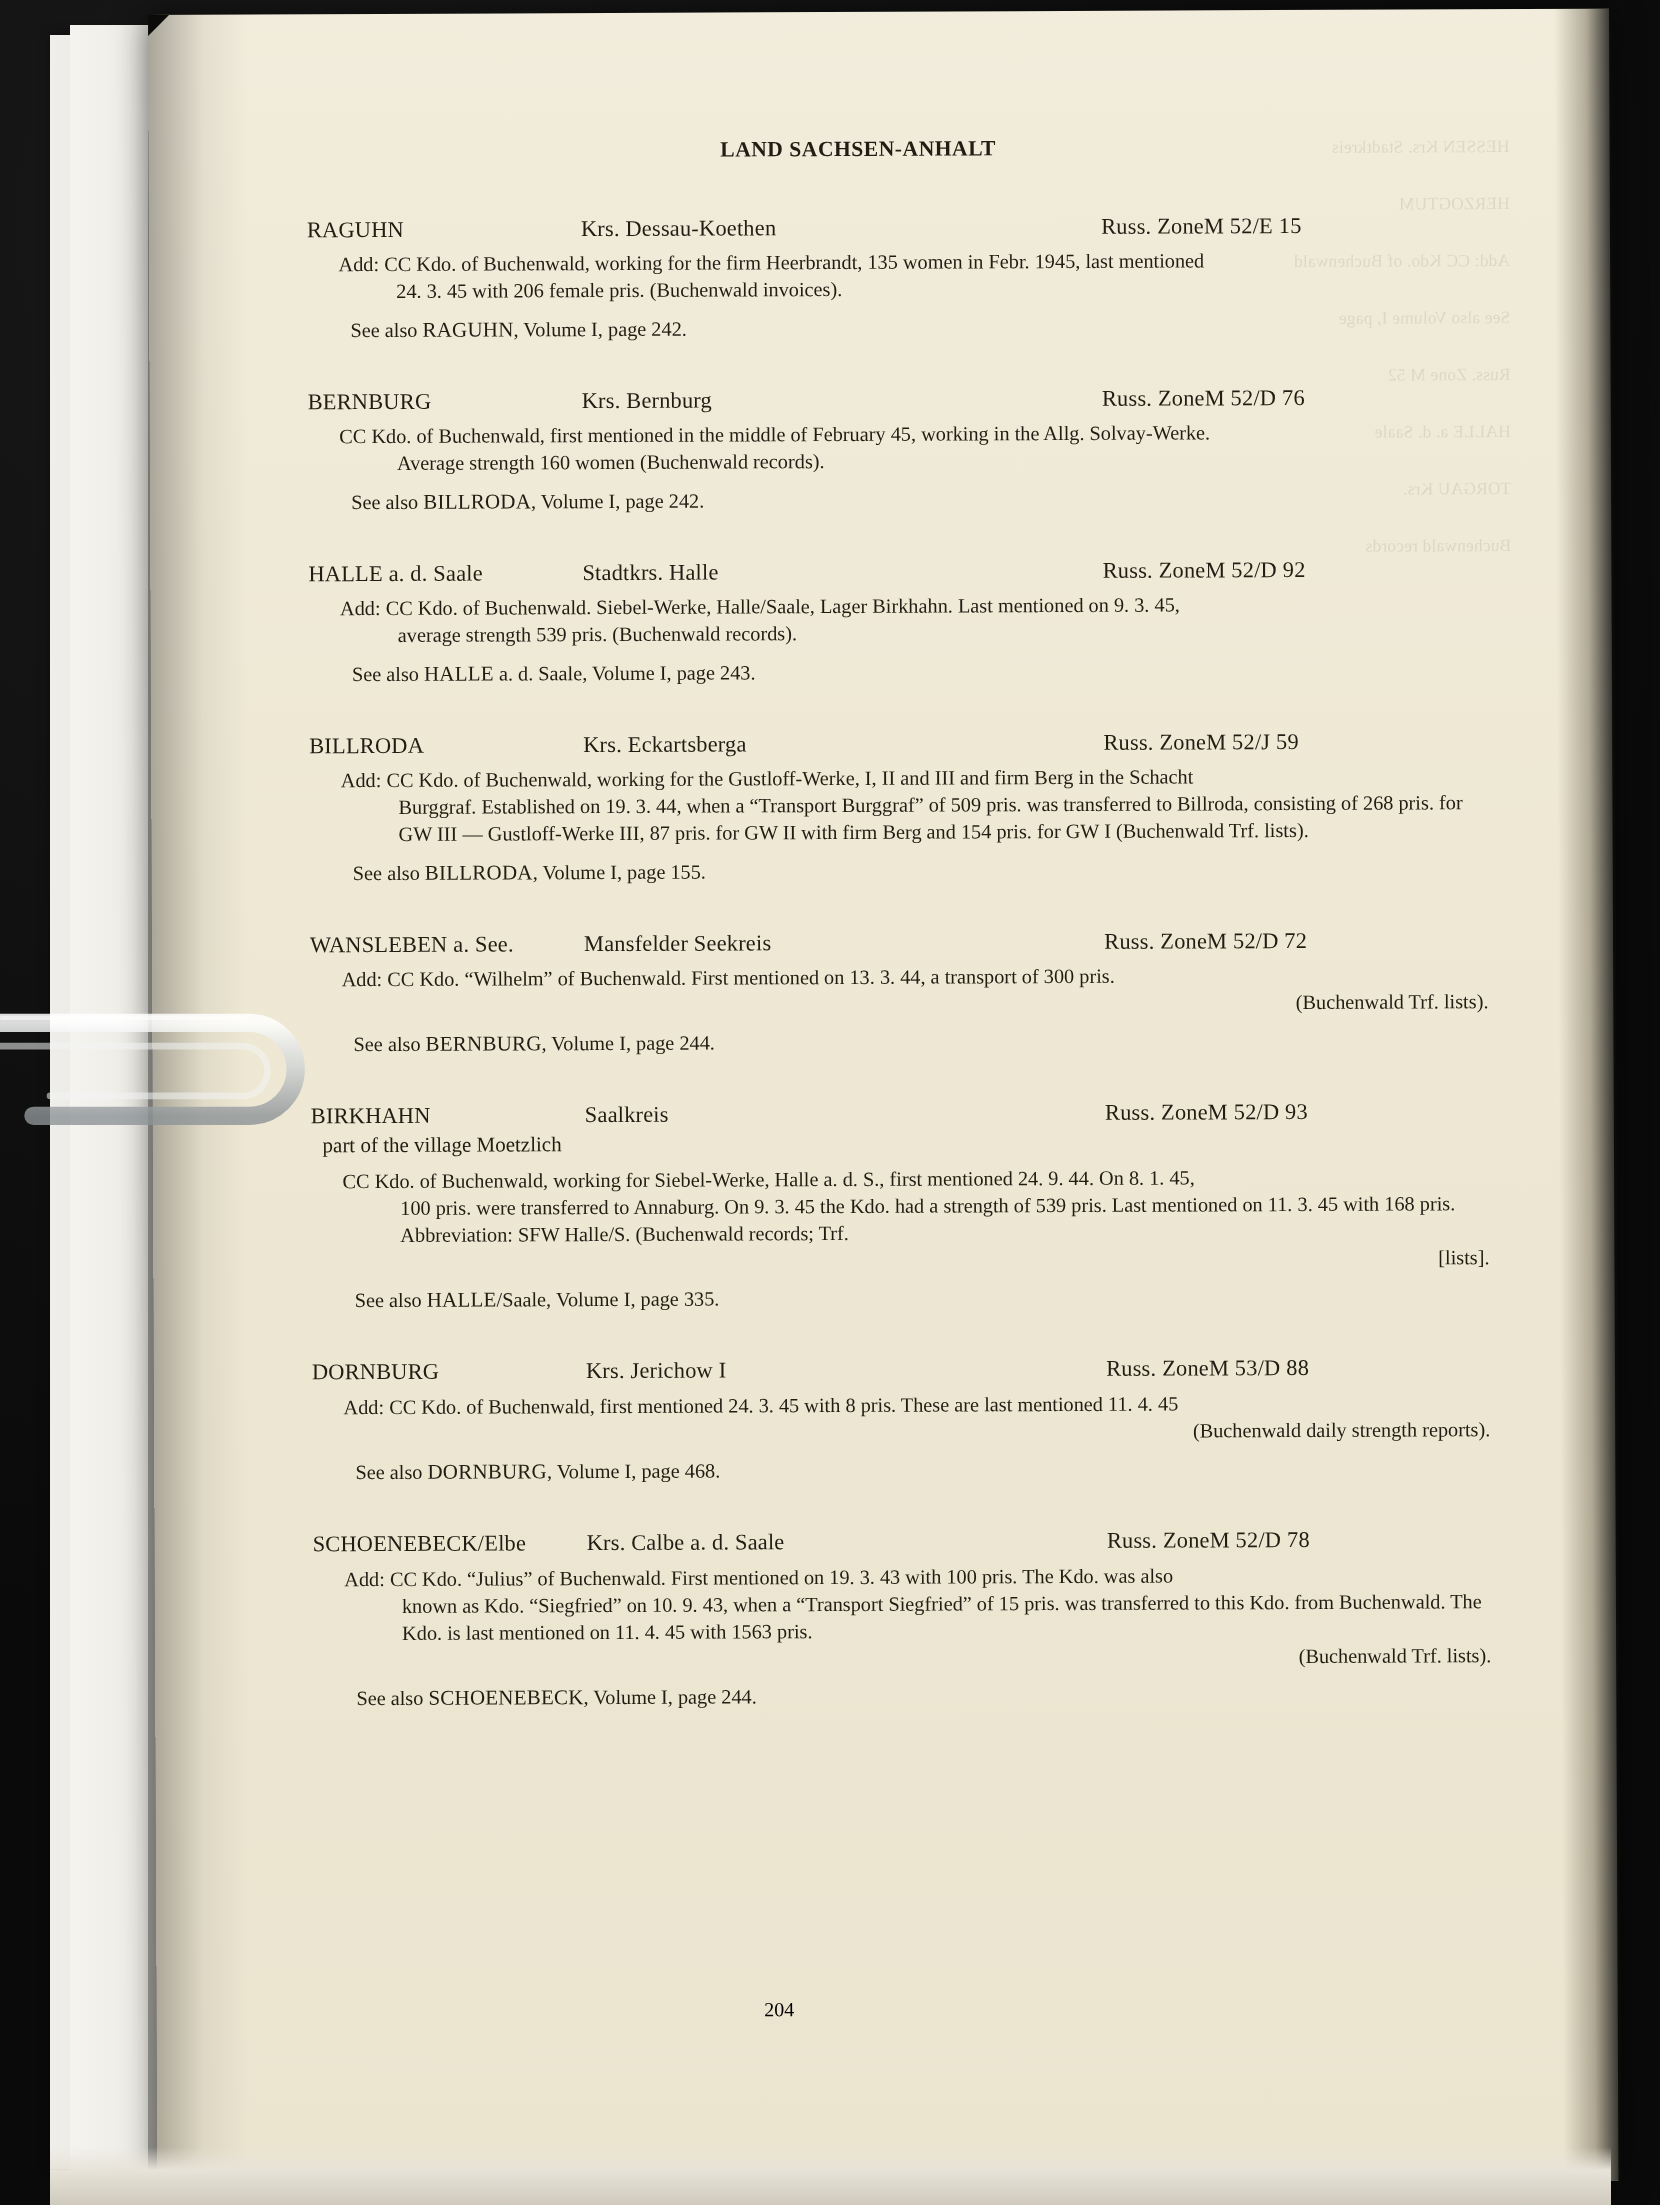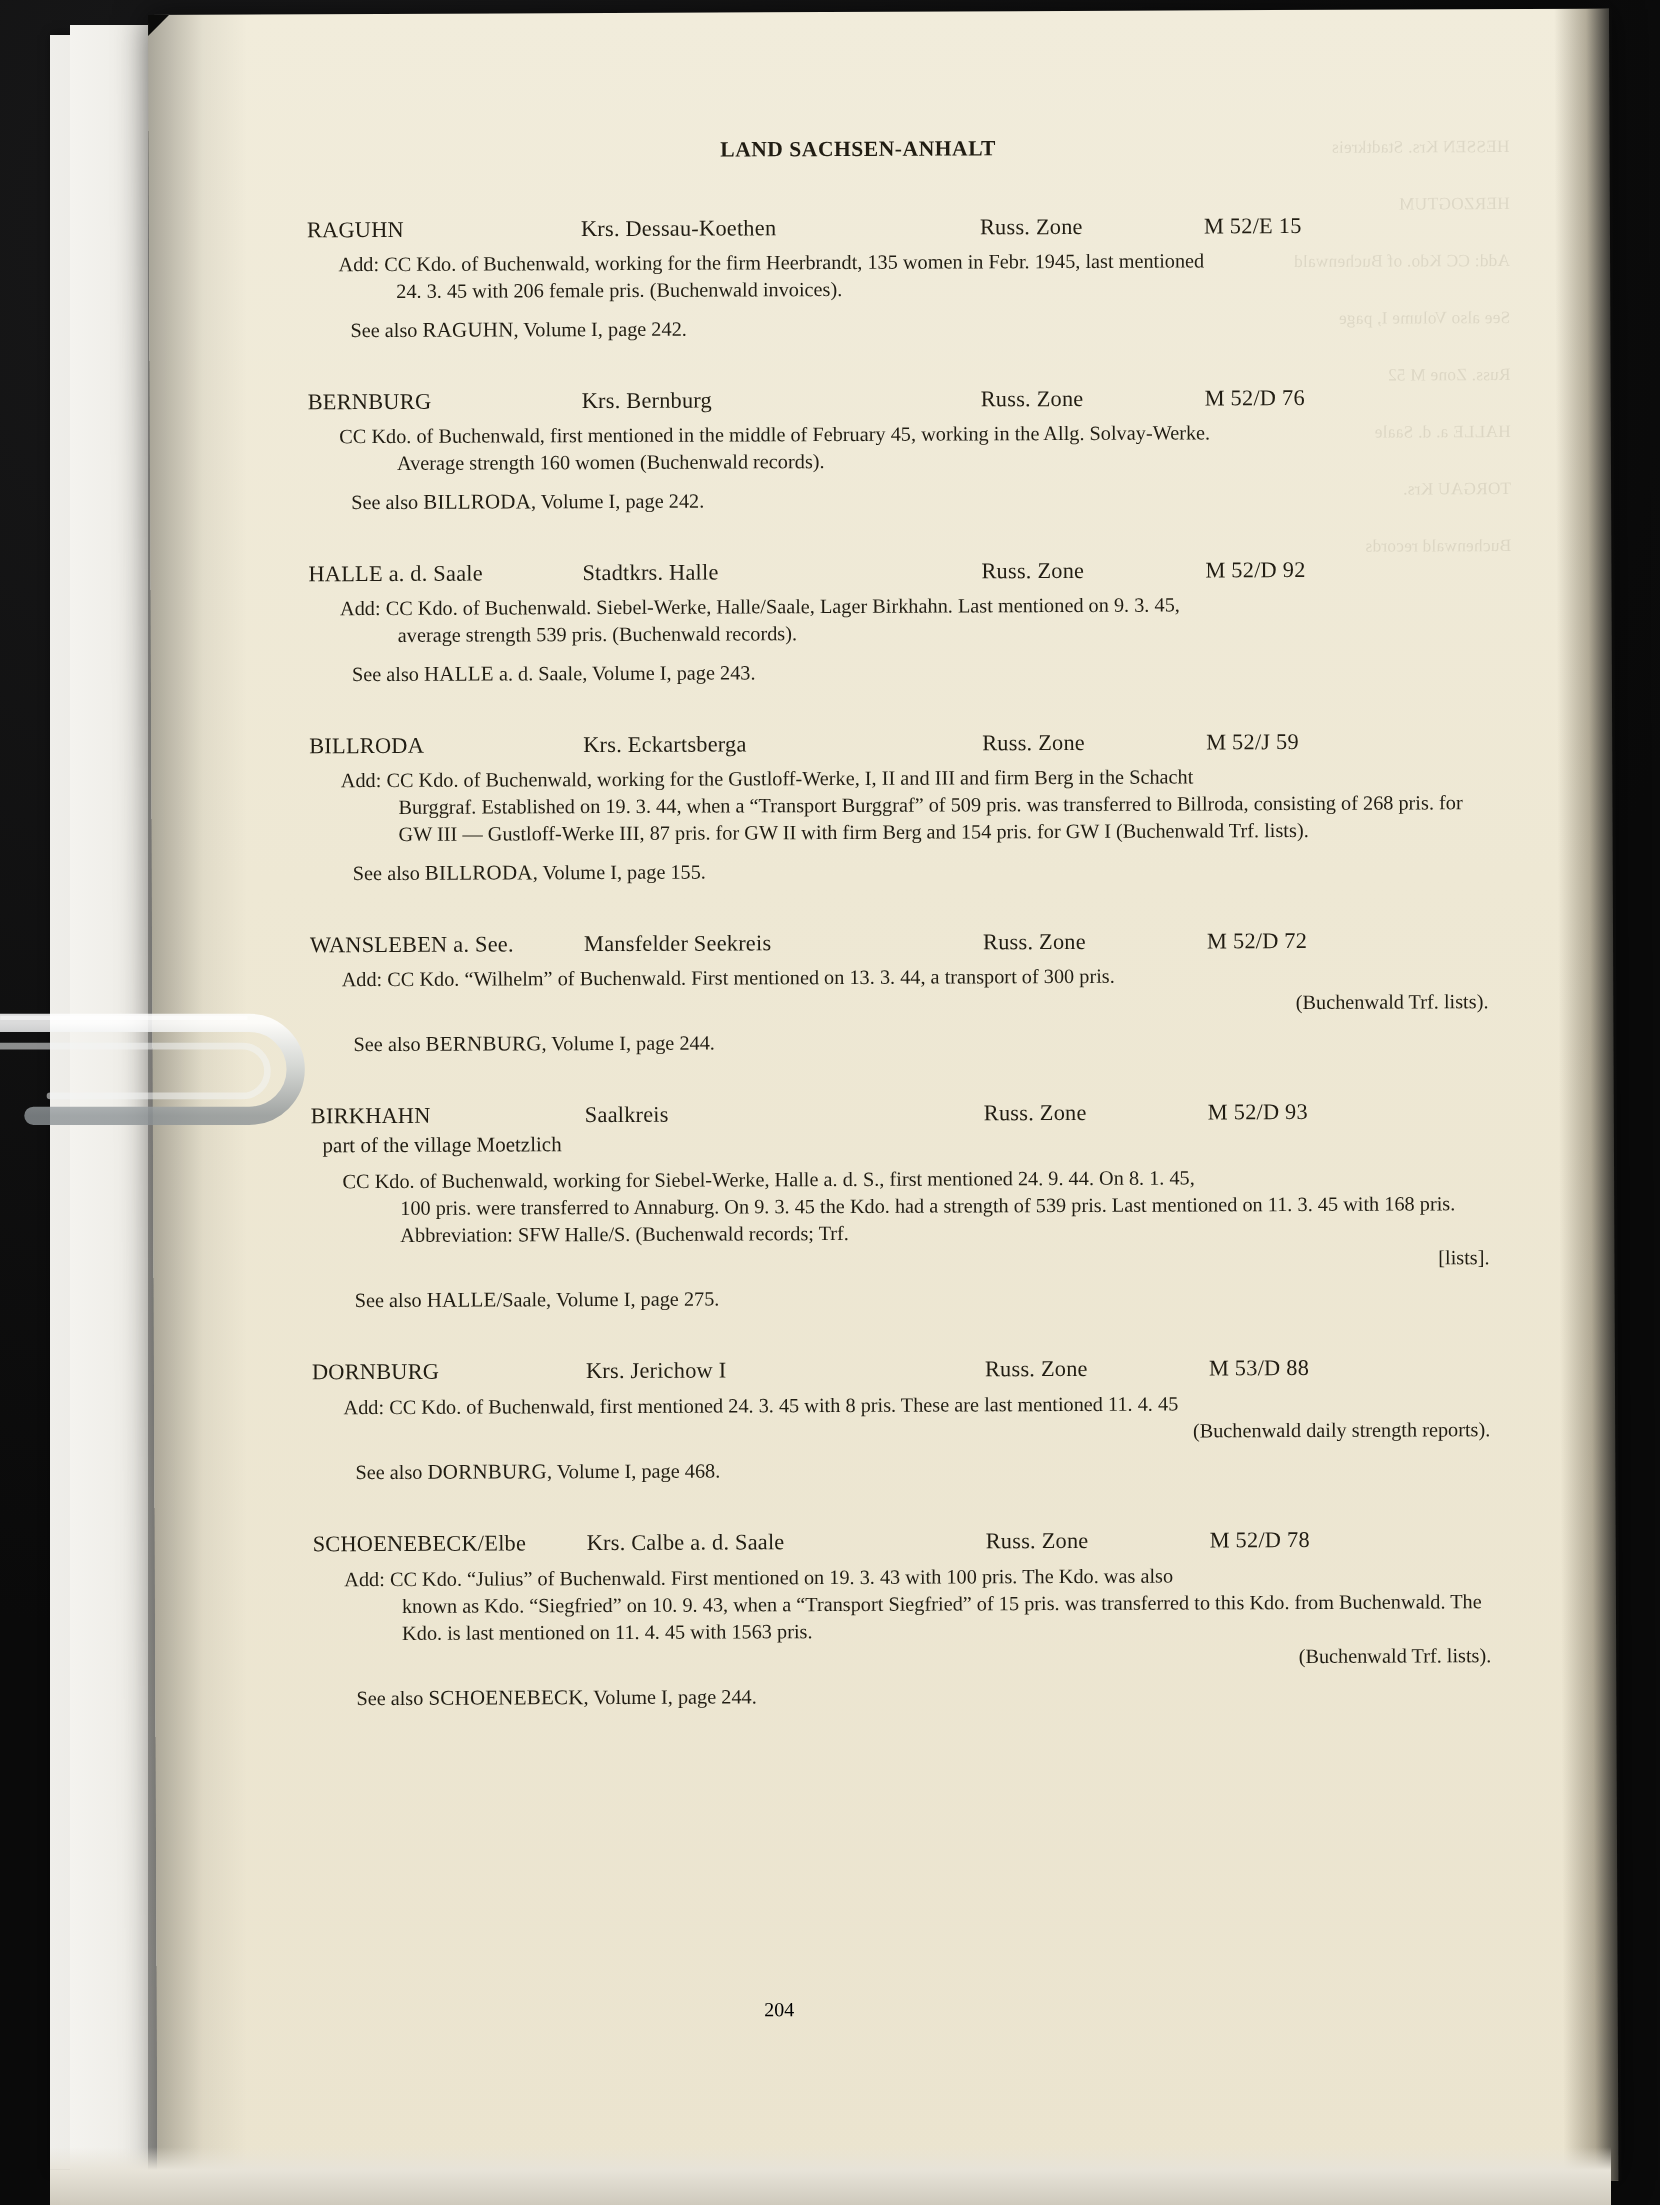--- a/index.html
+++ b/index.html
@@ -113,21 +113,21 @@
 
   .entry-head {
     display: flex;
     align-items: baseline;
     font-size: 22.4px;
     letter-spacing: 0.2px;
     margin-bottom: 8.3px;
   }
   .place { width: 274px; flex: 0 0 274px; }
   .krs { width: 399px; flex: 0 0 399px; }
-  .zone { width: 224px; flex: 0 0 224px; }
+  .zone { width: 224px; flex: 0 0 224px; text-align: right; }
   .map { flex: 1 1 auto; }
 
   .subhead {
     font-size: 21px;
     margin: -5px 0 10px 11.6px;
   }
 
   .body-text {
     font-size: 20.3px;
     line-height: 27px;
@@ -306,21 +306,21 @@
         <div class="zone">Russ. Zone</div>
         <div class="map">M 52/D 93</div>
       </div>
       <div class="subhead">part of the village Moetzlich</div>
       <p class="body-text">
         <span>CC Kdo. of Buchenwald, working for Siebel-Werke, Halle a. d. S., first mentioned 24. 9. 44.  On 8. 1. 45,</span>
         <span class="hang">100 pris. were transferred to Annaburg.  On 9. 3. 45 the Kdo. had a strength of 539 pris.  Last mentioned on 11. 3. 45 with 168 pris. Abbreviation: SFW Halle/S. (Buchenwald records; Trf.</span>
         <span class="tail-right2">[lists].</span>
       </p>
       <p class="see-also">
-        <span>See also </span><span class="sc">HALLE</span><span>/Saale, Volume I, page 275.</span>
+        <span>See also </span><span class="sc">HALLE</span><span>/Saale, Volume I, page 335.</span>
       </p>
     </div>
 
     <div class="entry">
       <div class="entry-head">
         <div class="place">DORNBURG</div>
         <div class="krs">Krs. Jerichow I</div>
         <div class="zone">Russ. Zone</div>
         <div class="map">M 53/D 88</div>
       </div>

